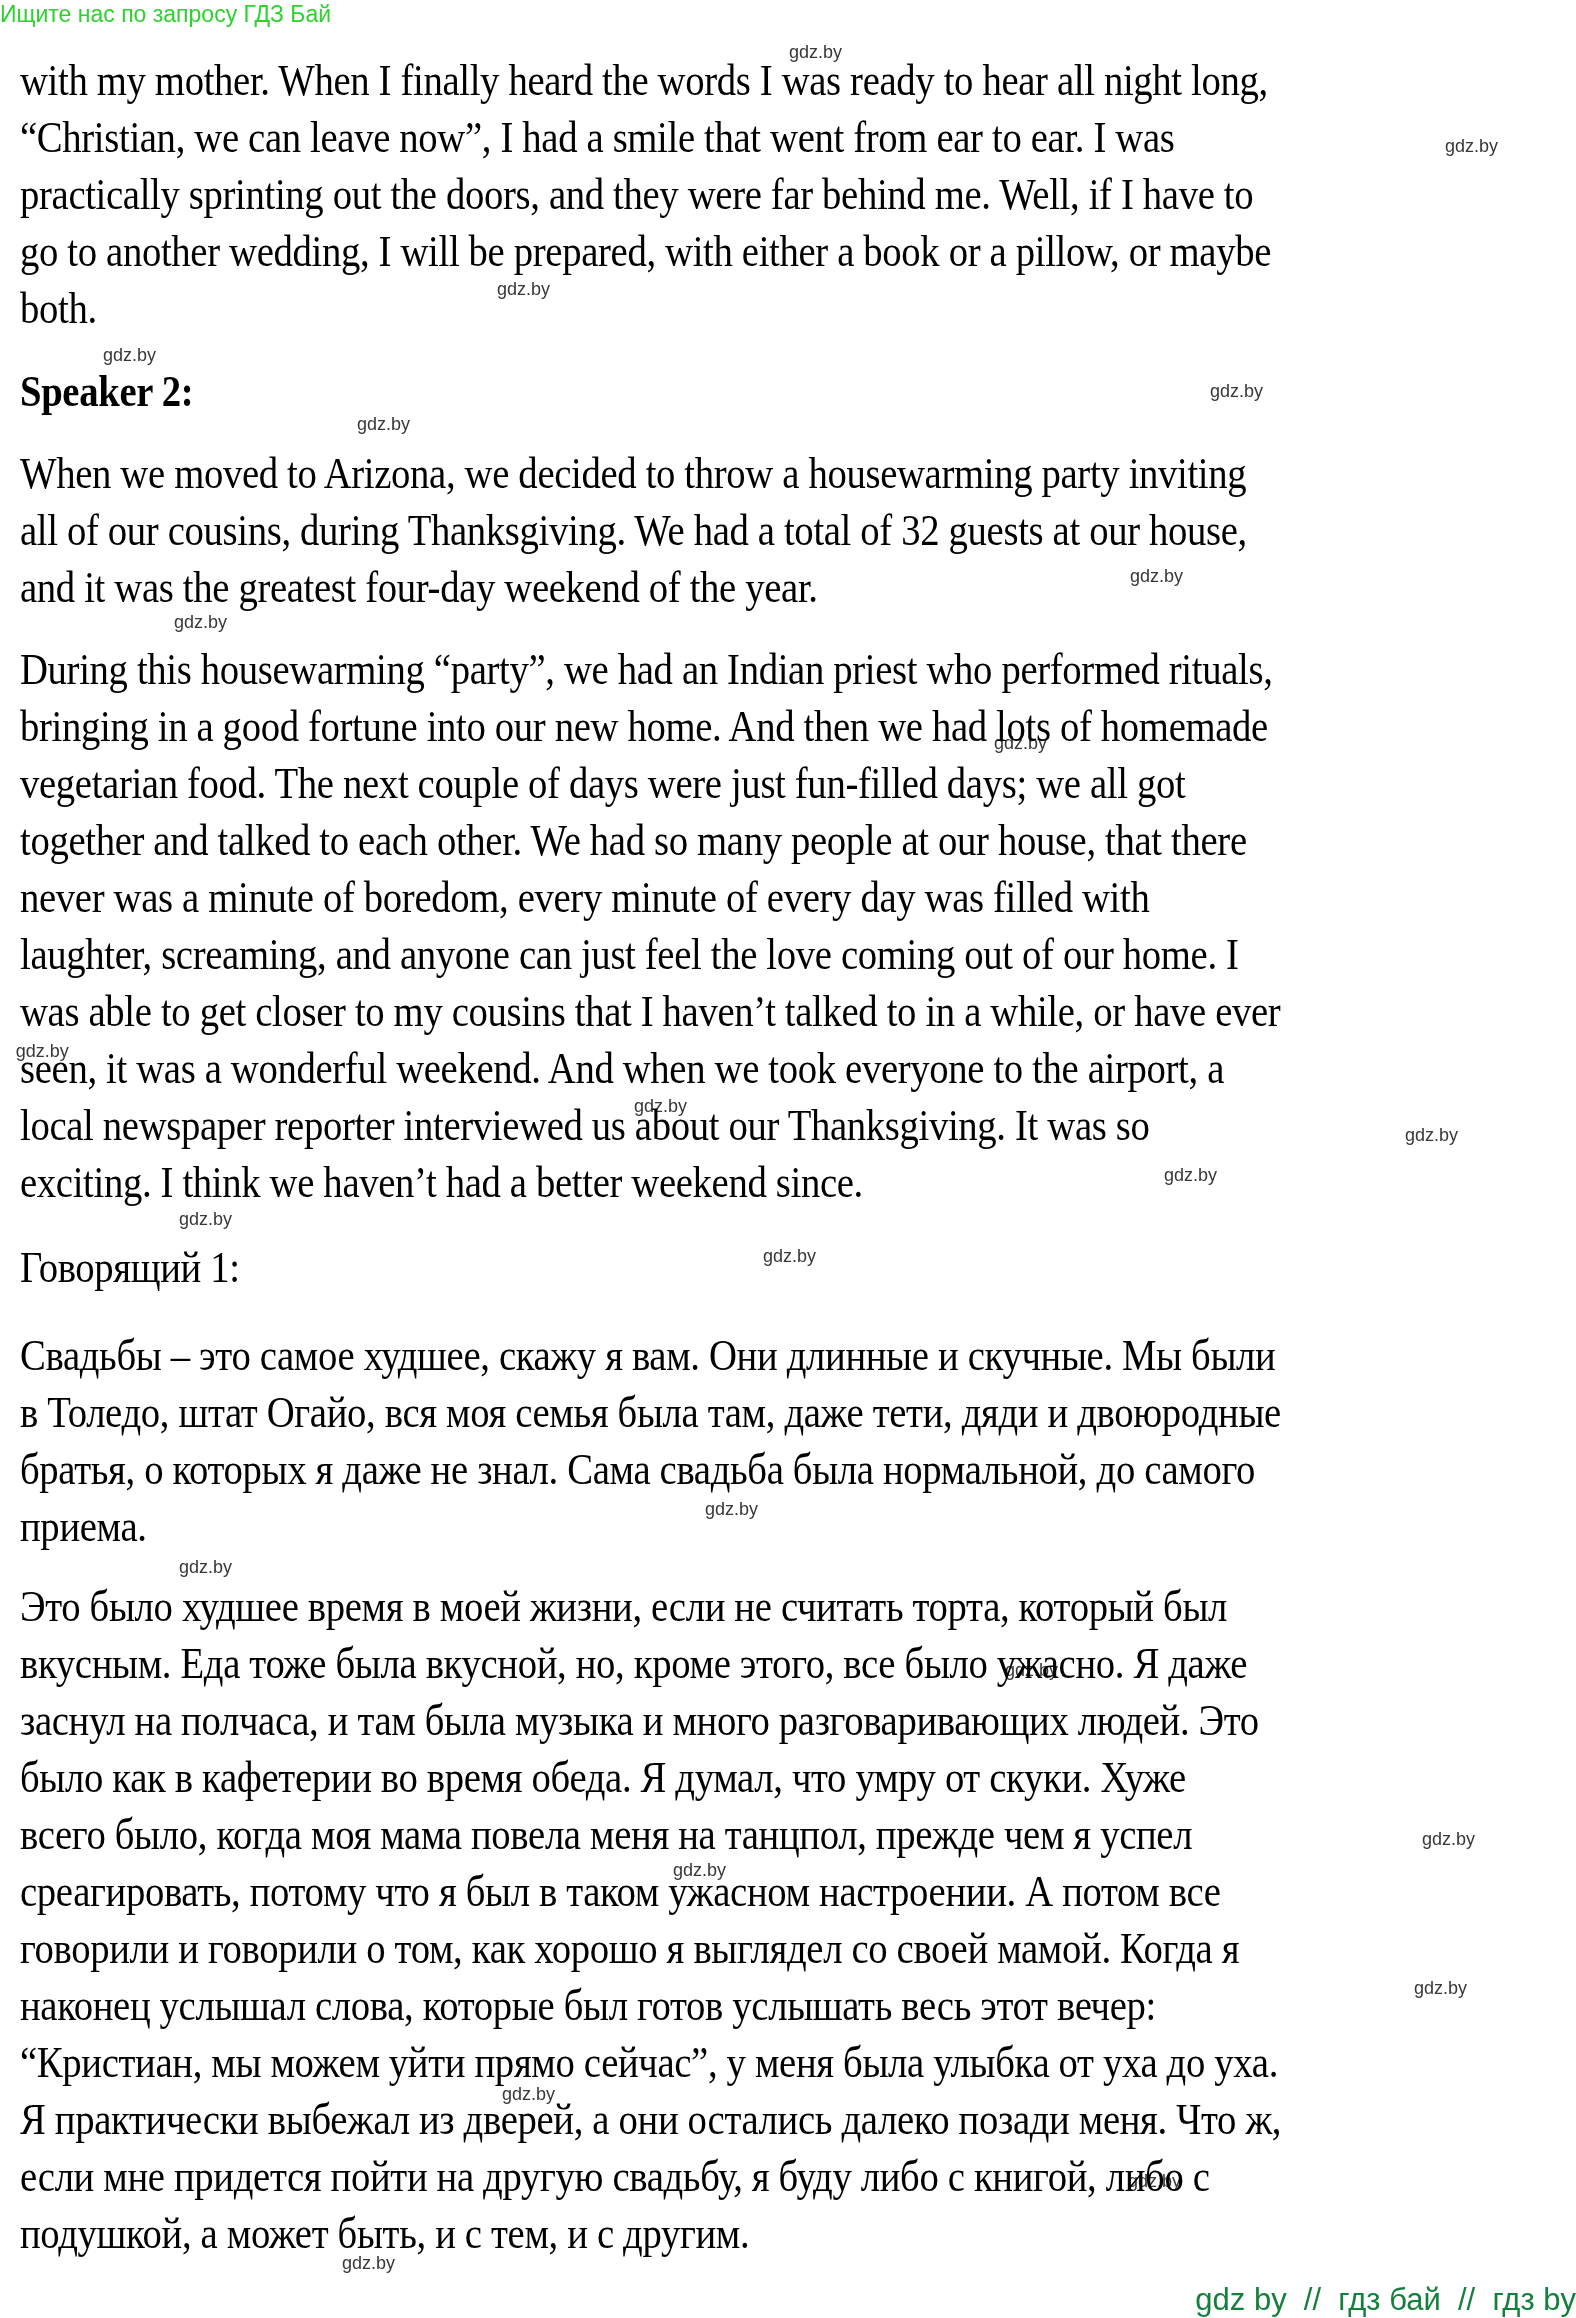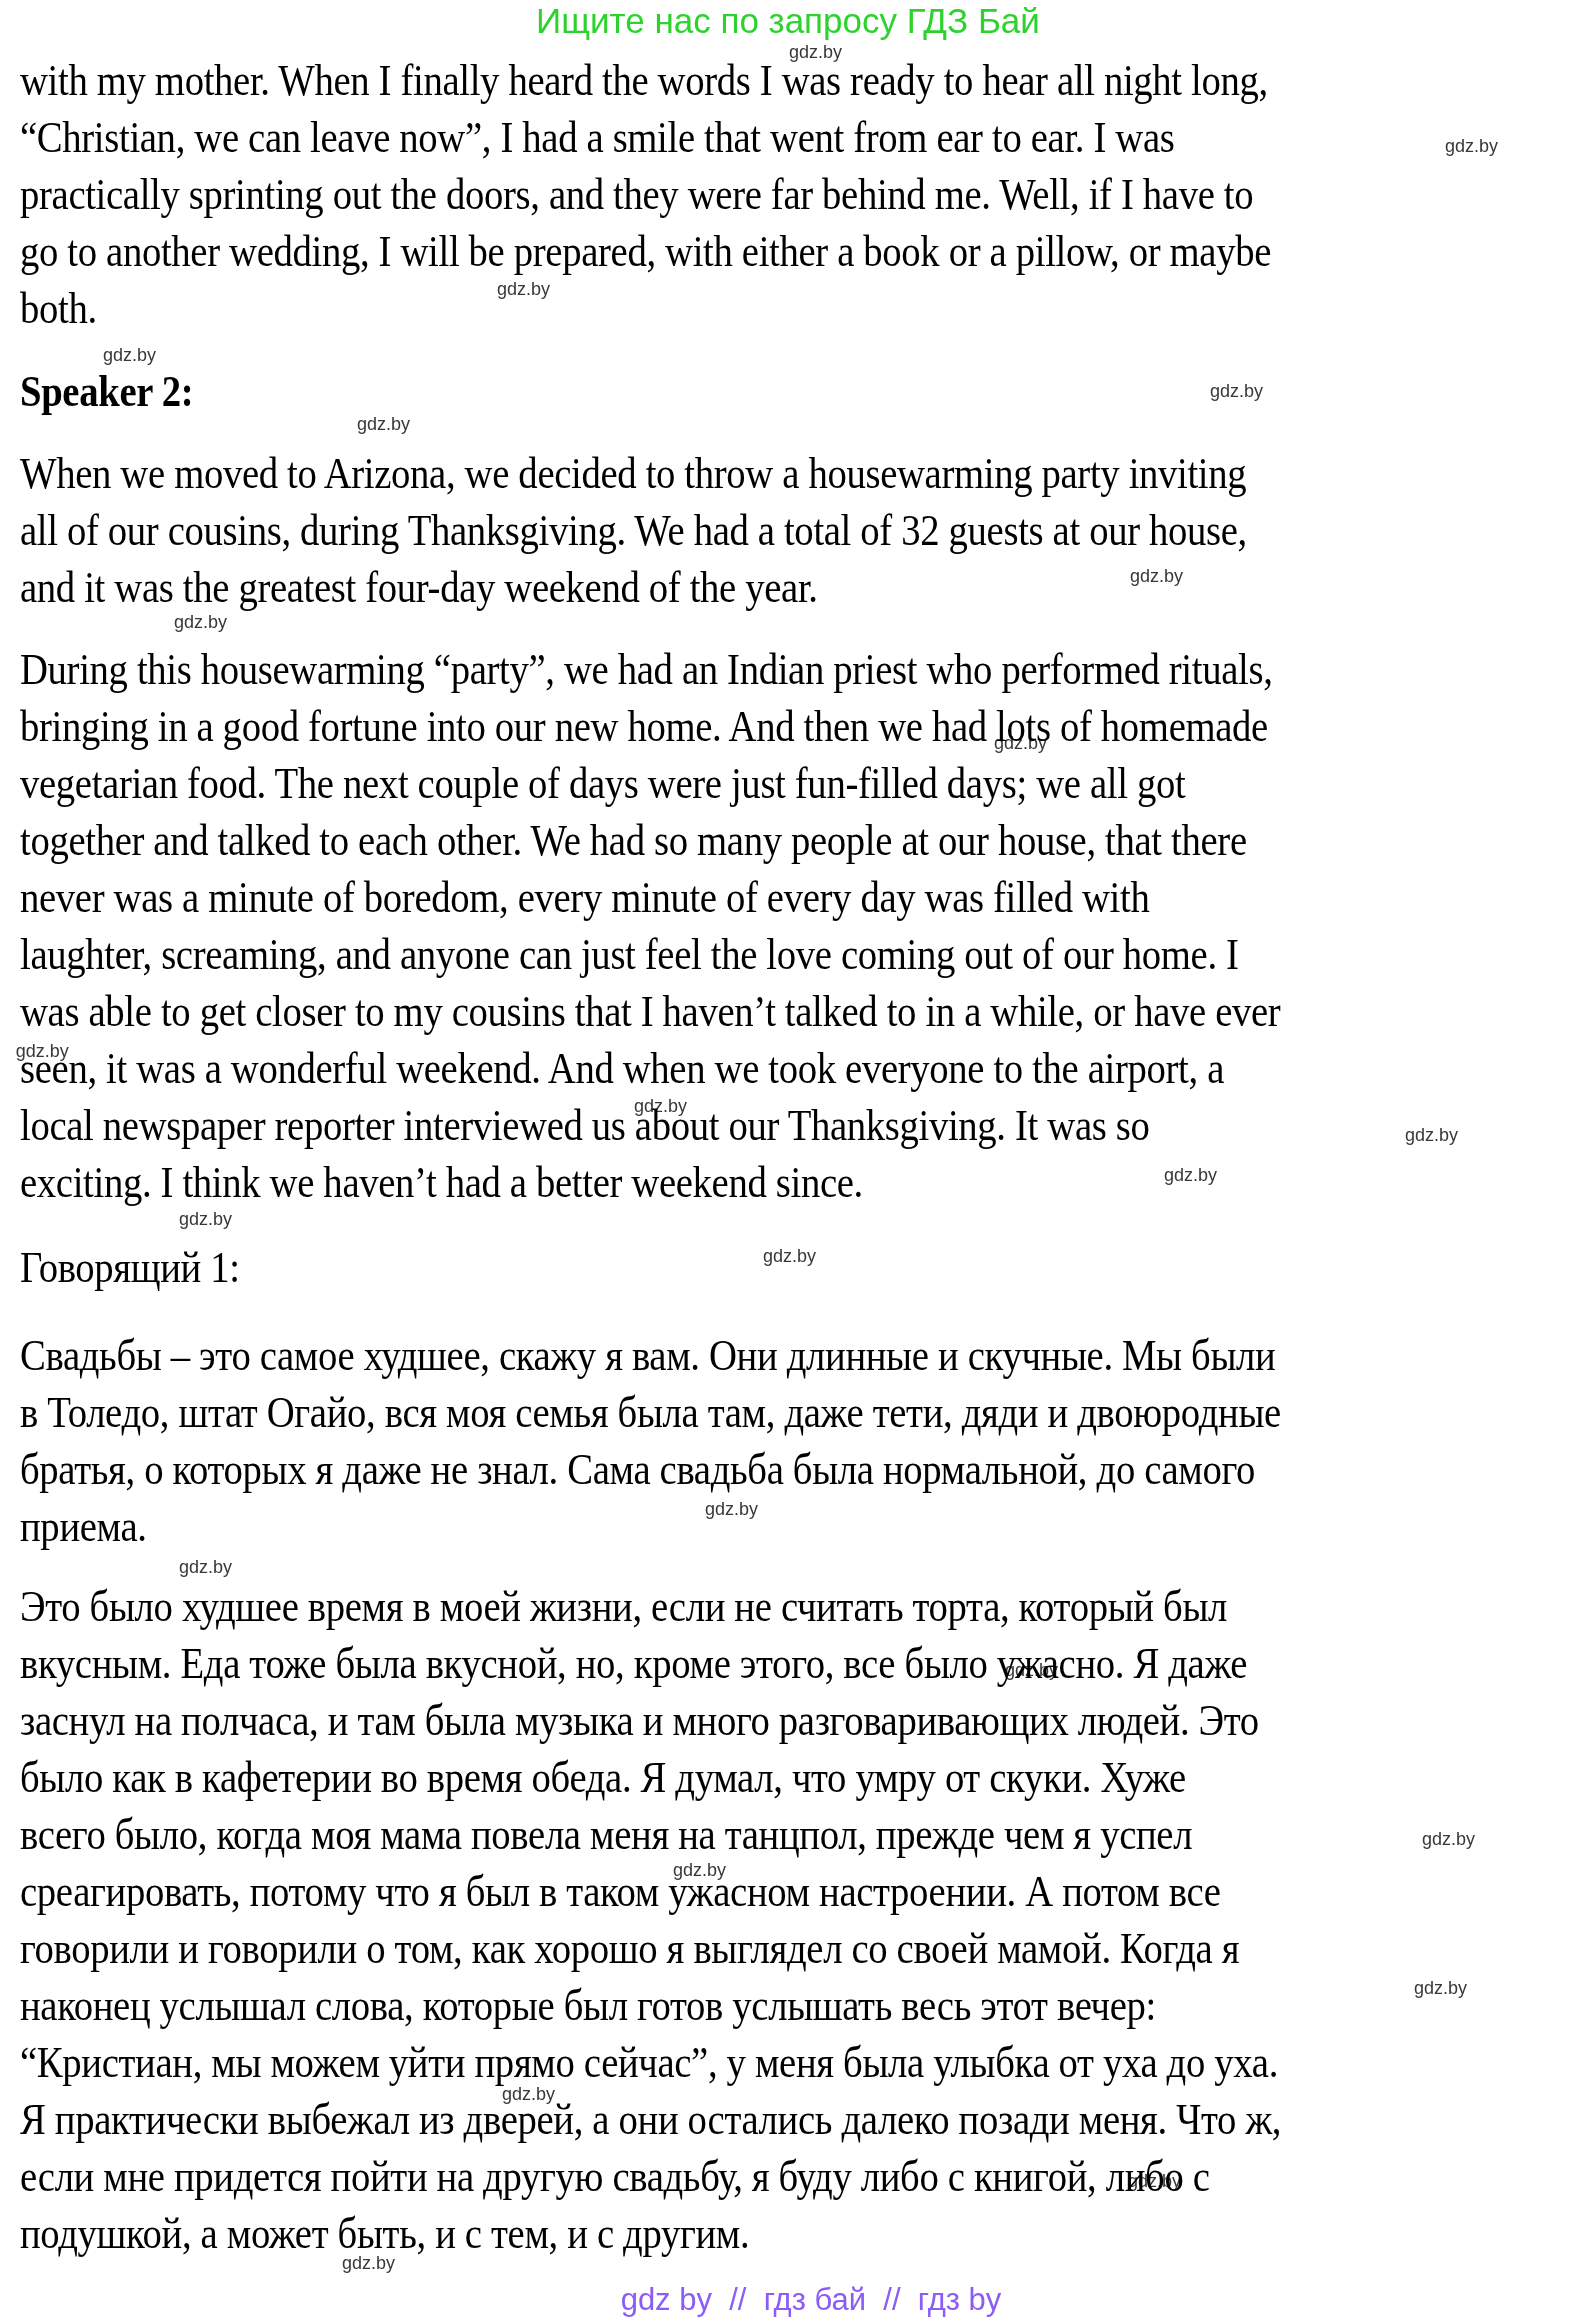--- a/index.html
+++ b/index.html
@@ -13,23 +13,22 @@
     height: 2319px;
     background: #ffffff;
     overflow: hidden;
     font-family: "Liberation Serif", serif;
   }
   .promo-banner {
     position: absolute;
     top: 3.1px;
     left: 0;
     right: 0;
-    text-align: center;
     font-family: "Liberation Sans", sans-serif;
-    font-size: 35px;
+    font-size: 23px;
     line-height: 1.0;
     color: #2ed22e;
     white-space: pre;
   }
   .text-flow {
     position: absolute;
     left: 19.6px;
     top: 0;
     width: 1885px;
     transform: scaleX(0.88);
@@ -53,25 +52,25 @@
     font-size: 18px;
     line-height: 1;
     color: #383838;
     white-space: pre;
   }
   .footer-promo {
     position: absolute;
     top: 2284px;
     left: 0;
     right: 0;
-    text-align: center;
+    text-align: right;
     font-family: "Liberation Sans", sans-serif;
     font-size: 31px;
     line-height: 1;
-    color: #8b5cf6;
+    color: #15803d;
     white-space: pre;
     padding-left: 46px;
   }
 </style>
 </head>
 <body>
 
 <div class="page">
 
   <div class="promo-banner">Ищите нас по запросу ГДЗ Бай</div>

